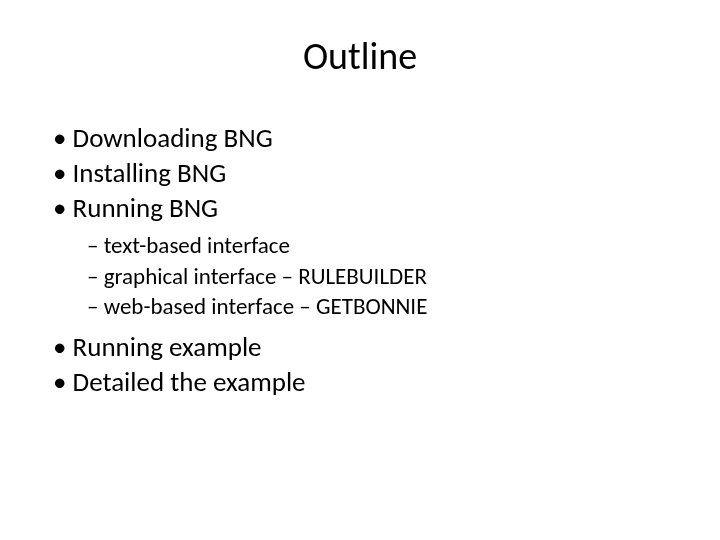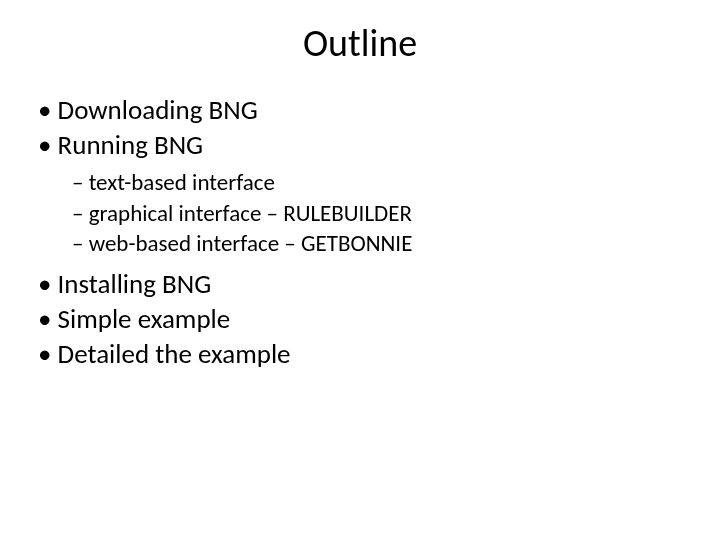--- a/index.html
+++ b/index.html
@@ -14,29 +14,29 @@
   .slide {
     width: 720px;
     height: 540px;
     position: relative;
     box-sizing: border-box;
   }
   .title {
     text-align: center;
     font-size: 38px;
     font-weight: 400;
-    padding-top: 20px;
+    padding-top: 33px;
     padding-bottom: 28px;
   }
   .content {
     padding-left: 38px;
   }
   ul.level1 {
     list-style: none;
-    margin: 0;
+    margin: 15px;
     padding: 0;
   }
   ul.level1 > li {
     font-size: 27px;
     line-height: 1.22;
     margin: 0;
     padding: 0 0 2px 0;
   }
   ul.level1 > li::before {
     content: "• ";
@@ -57,26 +57,26 @@
   }
 </style>
 </head>
 <body>
 
 <div class="slide">
   <div class="title">Outline</div>
   <div class="content">
     <ul class="level1">
       <li>Downloading BNG</li>
+      <li>Installing BNG</li>
       <li>
         <span>Running BNG</span>
         <ul class="level2">
           <li>text-based interface</li>
           <li>graphical interface – RULEBUILDER</li>
           <li>web-based interface – GETBONNIE</li>
         </ul>
       </li>
-      <li>Installing BNG</li>
-      <li>Simple example</li>
+      <li>Running example</li>
       <li>Detailed the example</li>
     </ul>
   </div>
 </div>
 
 </body></html>

